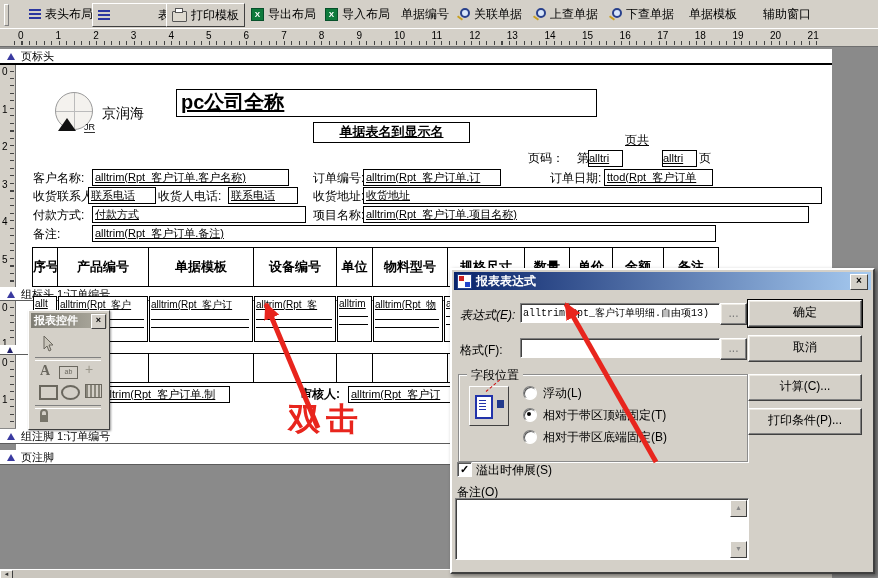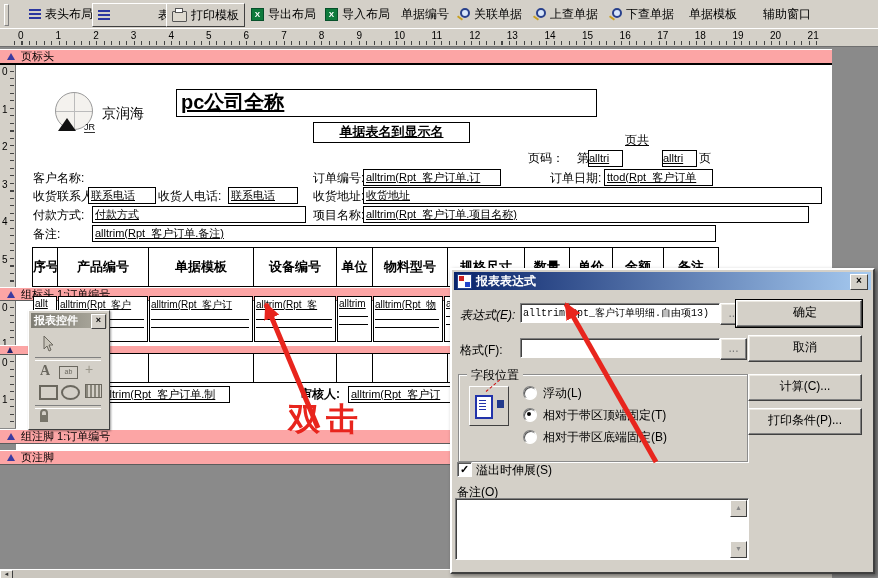--- a/index.html
+++ b/index.html
@@ -22,21 +22,21 @@
   
   #hruler{left:0;top:28px;width:878px;height:17px;background:#d4d0c8;border-top:1px solid #fff;border-bottom:1px solid #6f6f6f;}
   #hruler .hticks{position:absolute;left:14px;width:806px;bottom:1px;height:4px;
      background:repeating-linear-gradient(to right,#444 0 1px,rgba(0,0,0,0) 1px 7.5px);}
   .hnum{position:absolute;top:1px;font-size:10px;color:#000;}
   .vruler{background:#d4d0c8;border-right:1px solid #6f6f6f;}
   .vruler .vticks{position:absolute;top:0;bottom:0;right:1px;width:4px;
      background:repeating-linear-gradient(to bottom,#444 0 1px,rgba(0,0,0,0) 1px 7.5px);}
   .vnum{position:absolute;left:2px;font-size:10px;color:#000;}
   
-  .band{background:#fca5a5;border-top:1px solid #fff;border-bottom:1px solid #5c5c5c;display:flex;align-items:center;font-size:11px;color:#000;z-index:2;}
+  .band{background:#ffffff;border-top:1px solid #fff;border-bottom:1px solid #5c5c5c;display:flex;align-items:center;font-size:11px;color:#000;z-index:2;}
   .band .tri{width:0;height:0;border-left:4px solid transparent;border-right:4px solid transparent;border-bottom:7px solid #3a3aa0;margin:0 6px 0 7px;}
   .band.thick{border-bottom:2px solid #000;}
   .whitearea{background:#fff;z-index:1;}
   .flabel{position:absolute;font-size:12px;line-height:15px;white-space:nowrap;color:#000;z-index:3;}
   .fbox{position:absolute;border:1px solid #000;height:15px;font-size:11px;line-height:14px;padding:0 2px;overflow:hidden;white-space:nowrap;text-decoration:underline;background:#fff;color:#000;z-index:3;}
   .smallbox{position:absolute;border:1px solid #000;height:15px;font-size:11px;line-height:14px;overflow:hidden;text-decoration:underline;background:#fff;z-index:3;}
   
   #logo-globe{left:55px;top:92px;width:36px;height:36px;border:1px solid #999;border-radius:50%;z-index:3;
     background:linear-gradient(#bbb,#bbb) center/100% 1px no-repeat,linear-gradient(90deg,#bbb,#bbb) center/1px 100% no-repeat,#f4f2ee;}
   #logo-tri{left:58px;top:118px;width:0;height:0;border-left:9px solid transparent;border-right:9px solid transparent;border-bottom:13px solid #111;z-index:4;}
@@ -220,20 +220,21 @@
   <div id="docname-box" class="ab">单据表名到显示名</div>
 
   <span class="flabel" style="left:528px;top:151px;">页码：</span>
   <span class="flabel" style="left:577px;top:151px;">第</span>
   <span class="smallbox" style="left:588px;top:150px;width:33px;">alltri</span>
   <span class="flabel" style="left:625px;top:133px;text-decoration:underline;">页共</span>
   <span class="smallbox" style="left:662px;top:150px;width:33px;">alltri</span>
   <span class="flabel" style="left:699px;top:151px;">页</span>
 
   <span class="flabel" style="left:33px;top:171px;">客户名称:</span>
+  <span class="fbox" style="left:92px;top:169px;width:191px;">alltrim(Rpt_客户订单.客户名称)</span>
   <span class="flabel" style="left:313px;top:171px;">订单编号:</span>
   <span class="fbox" style="left:363px;top:169px;width:132px;">alltrim(Rpt_客户订单.订</span>
   <span class="flabel" style="left:550px;top:171px;">订单日期:</span>
   <span class="fbox" style="left:604px;top:169px;width:103px;">ttod(Rpt_客户订单</span>
 
   <span class="flabel" style="left:33px;top:189px;">收货联系人</span>
   <span class="fbox" style="left:88px;top:187px;width:62px;">联系电话</span>
   <span class="flabel" style="left:158px;top:189px;">收货人电话:</span>
   <span class="fbox" style="left:228px;top:187px;width:64px;">联系电话</span>
   <span class="flabel" style="left:313px;top:189px;">收货地址:</span>
@@ -380,21 +381,21 @@
 
   <div id="dialog" class="ab">
     <div id="dlg-title">
       <span id="dlg-icon"></span>
       <span>报表表达式</span>
       <span id="dlg-close">×</span>
     </div>
     <span class="dlabel" style="left:8px;top:37px;font-style:italic;">表达式(E):</span>
     <input class="dinput" style="left: 68px; top: 33px; width: 194px;" value="alltrim(Rpt_客户订单明细.自由项13)">
     <div class="btn3d" style="left:268px;top:33px;width:25px;height:20px;line-height:18px;"><span class="dots">...</span></div>
-    <div class="btn3d default" style="left:284px;top:30px;width:112px;height:25px;line-height:23px;padding-left:12px;">确定</div>
+    <div class="btn3d default" style="left:296px;top:30px;width:112px;height:25px;line-height:23px;">确定</div>
 
     <span class="dlabel" style="left:8px;top:72px;">格式(F):</span>
     <input class="dinput" style="left: 68px; top: 68px; width: 194px;" value="">
     <div class="btn3d" style="left:268px;top:68px;width:25px;height:20px;line-height:18px;"><span class="dots">...</span></div>
     <div class="btn3d" style="left:296px;top:65px;width:112px;height:25px;line-height:23px;">取消</div>
 
     <div id="groupbox">
       <span id="grouplegend">字段位置</span>
       <div id="pos-icon">
         <span class="doc"></span>

